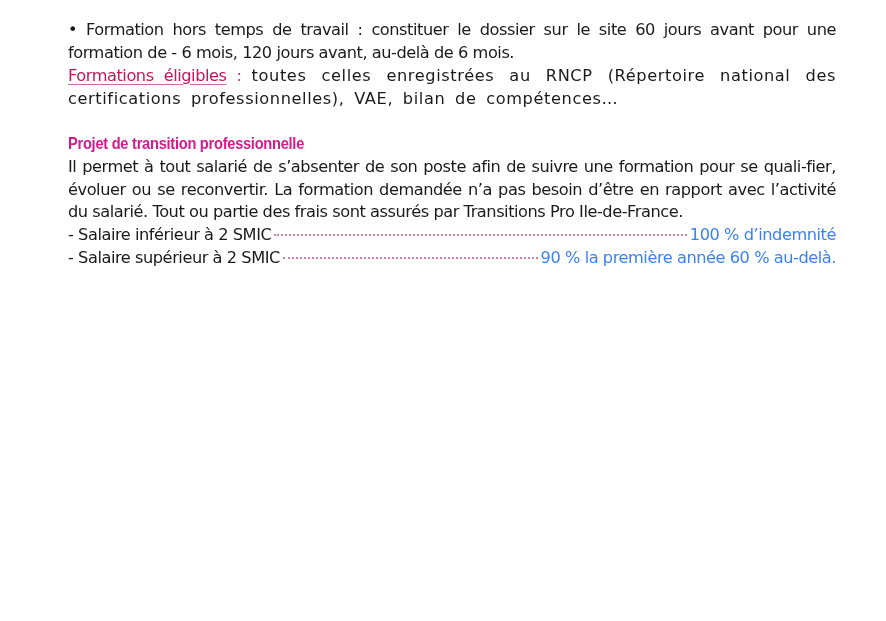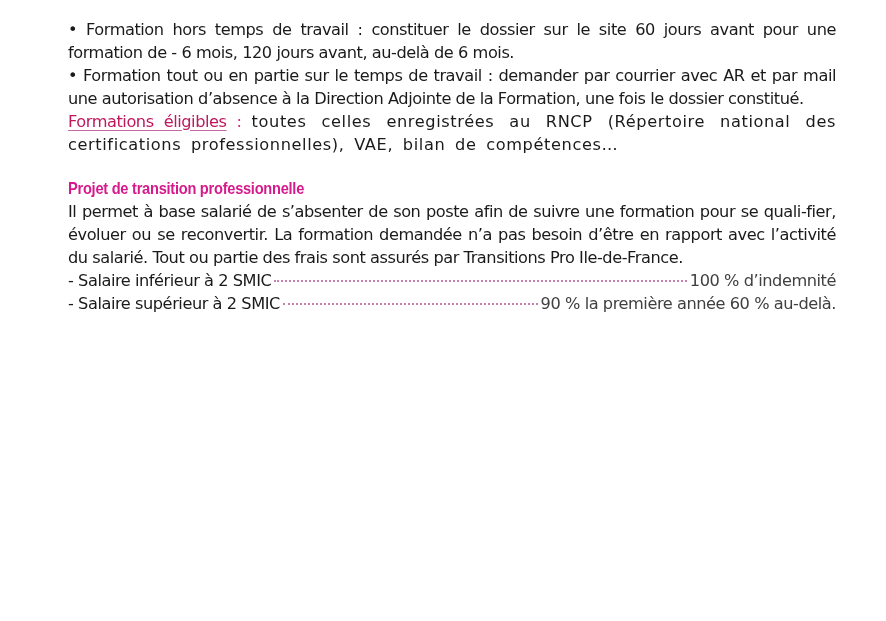--- a/index.html
+++ b/index.html
@@ -21,48 +21,44 @@
     font-size: 17px; line-height: 22px; color: #d6198c;
     transform: scaleX(0.86); transform-origin: left center;
     letter-spacing: -0.3px; white-space: nowrap;
   }
   .leader-row { display: flex; align-items: baseline; white-space: nowrap; }
   .leader-label { flex: none; }
   .dots {
     flex: 1 1 auto; margin: 0 3px; position: relative; top: -4px;
     border-bottom: 2px dotted #c780b0; height: 0;
   }
-  .leader-value { flex: none; color: #404040; }
+  .leader-value { flex: none; color: #3b82f6; }
 </style>
 </head>
 <body>
 
 <div class="page">
 
   <p class="p">
     <span>•</span>
     <span>Formation hors temps de travail : constituer le dossier sur le site 60 jours avant pour une formation de - 6 mois, 120 jours avant, au-delà de 6 mois.</span>
   </p>
 
-  <p class="p">
-    <span>•</span>
-    <span>Formation tout ou en partie sur le temps de travail : demander par courrier avec AR et par mail une autorisation d’absence à la Direction Adjointe de la Formation, une fois le dossier constitué.</span>
-  </p>
 
   <p class="p">
     <span class="link">Formations éligibles</span>
     <span class="colon">:</span>
     <span class="wide">toutes celles enregistrées au RNCP (Répertoire national des certifications professionnelles), VAE, bilan de compétences…</span>
   </p>
 
   <div class="gap"></div>
 
   <div class="heading">Projet de transition professionnelle</div>
 
-  <p class="p">Il permet à base salarié de s’absenter de son poste afin de suivre une formation pour se quali-fier, évoluer ou se reconvertir. La formation demandée n’a pas besoin d’être en rapport avec l’activité du salarié. Tout ou partie des frais sont assurés par Transitions Pro Ile-de-France.</p>
+  <p class="p">Il permet à tout salarié de s’absenter de son poste afin de suivre une formation pour se quali-fier, évoluer ou se reconvertir. La formation demandée n’a pas besoin d’être en rapport avec l’activité du salarié. Tout ou partie des frais sont assurés par Transitions Pro Ile-de-France.</p>
 
 
   <div class="leader-row">
     <span class="leader-label">- Salaire inférieur à 2 SMIC</span>
     <span class="dots"></span>
     <span class="leader-value">100 % d’indemnité</span>
   </div>
 
   <div class="leader-row">
     <span class="leader-label">- Salaire supérieur à 2 SMIC</span>

